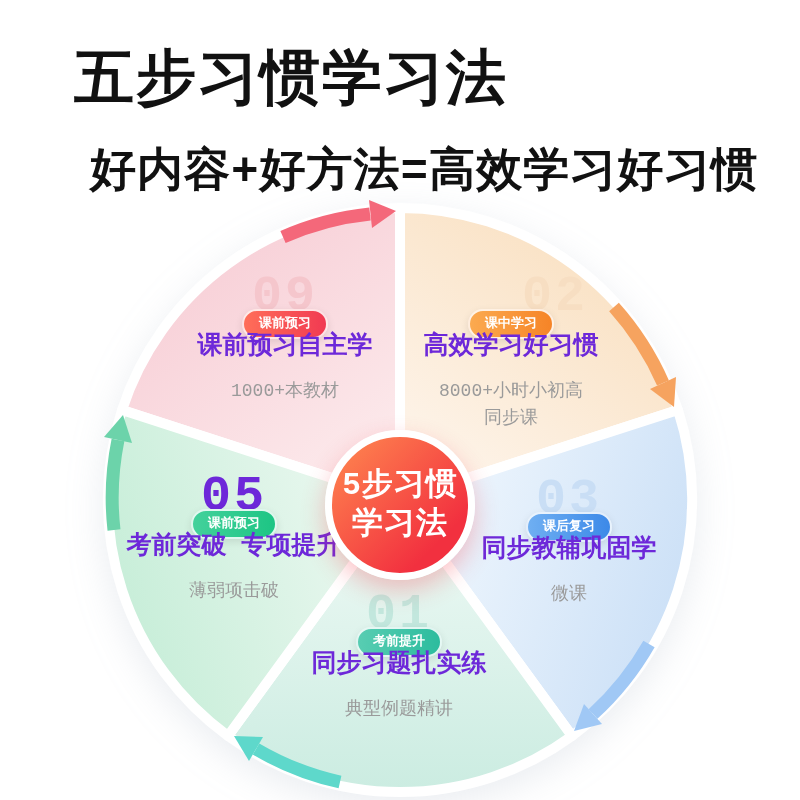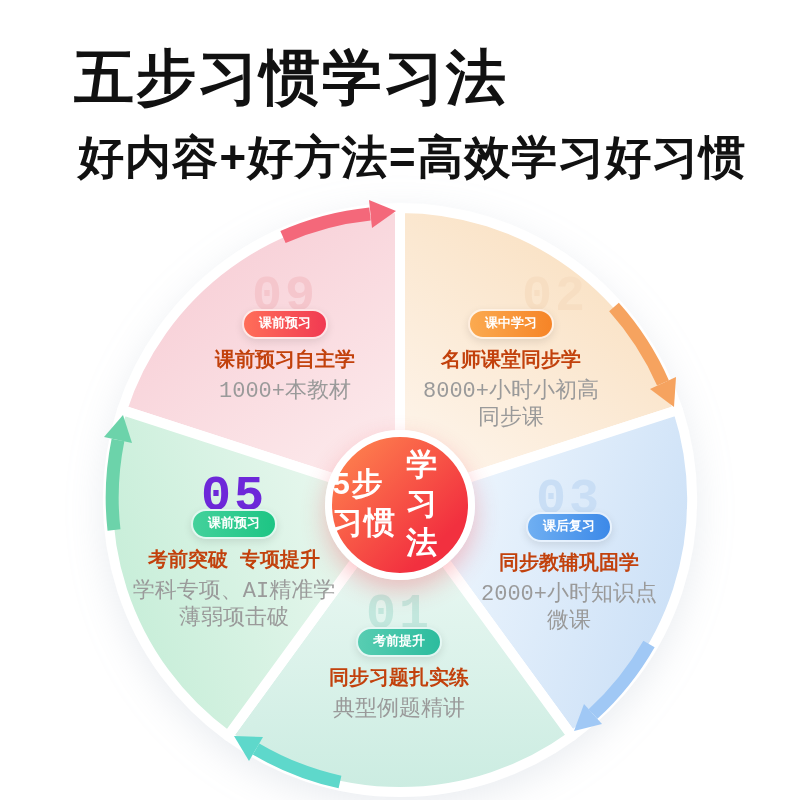--- a/index.html
+++ b/index.html
@@ -1,39 +1,39 @@
 <!DOCTYPE html>
 <html><head>
 <meta charset="utf-8">
 <style>
   html,body{margin:0;padding:0;background:#fff;}
   .stage{position:relative;width:800px;height:800px;background:#fff;overflow:hidden;
          font-family:Liberation Mono, monospace;}
   .main-title{position:absolute;left:74px;top:50px;margin:0;font-size:60px;line-height:64px;
               font-weight:900;color:#111;letter-spacing:2px;white-space:nowrap;}
-  .subtitle{position:absolute;left:74px;top:130px;margin:4px;font-size:46px;line-height:54px;
+  .subtitle{position:absolute;left:74px;top:130px;margin:16px;font-size:46px;line-height:54px;
             font-weight:800;color:#111;letter-spacing:1px;white-space:nowrap;}
   svg.wheel{position:absolute;left:0;top:0;}
   .wedges path{stroke:#fff;stroke-width:10;stroke-linejoin:round;}
   .wheel-shadow{filter:drop-shadow(0 10px 18px rgba(140,155,175,.18));}
   .arrows path{fill:none;stroke-width:13;stroke-linecap:butt;}
   .step{position:absolute;width:0;}
   .step>div{position:absolute;left:0;transform:translateX(-50%);white-space:nowrap;text-align:center;}
   .num{top:0;font-size:50px;line-height:50px;font-weight:900;letter-spacing:3px;}
   .badge{top:37px;height:30px;line-height:26px;box-sizing:border-box;border:2px solid rgba(255,255,255,.85);
          border-radius:16px;padding:0 15px;font-size:13px;font-weight:700;color:#fff;
          background:linear-gradient(90deg,var(--b1),var(--b2));
          box-shadow:0 3px 8px rgba(0,0,0,.10);}
-  .stitle{top:74px;font-size:20px;line-height:30px;font-weight:800;color:#c2410c;}
-  .sdesc{top:106px;font-size:22px;line-height:27px;color:#9a9a9a;}
+  .stitle{top:60px;font-size:25px;line-height:30px;font-weight:800;color:#6d28d9;}
+  .sdesc{top:106px;font-size:18px;line-height:27px;color:#9a9a9a;}
   .center-circle{position:absolute;left:325px;top:430px;width:150px;height:150px;box-sizing:border-box;
          border:7px solid #fff;border-radius:50%;
          background:linear-gradient(135deg,var(--c1) 0%,var(--c2) 78%);
          box-shadow:0 10px 24px rgba(243,56,70,.30);
-         display:flex;flex-direction:row;justify-content:center;align-items:center;
+         display:flex;flex-direction:column;justify-content:center;align-items:center;
          color:#fff;font-weight:900;font-size:31px;line-height:39px;letter-spacing:1px;}
 </style>
 </head>
 <body>
 
 <div class="stage">
 
   <h1 class="main-title">五步习惯学习法</h1>
   <h2 class="subtitle">好内容+好方法=高效学习好习惯</h2>
 
@@ -98,52 +98,50 @@
     <div class="badge" style="--b1: #FF6E59; --b2: #F13A52;">课前预习</div>
     <div class="stitle">课前预习自主学</div>
     <div class="sdesc">
       <div>1000+本教材</div>
     </div>
   </div>
 
   <div class="step" style="left:511px;top:272px;">
     <div class="num" style="color: rgb(247, 222, 194); margin-left: 44px;">02</div>
     <div class="badge" style="--b1: #FBAA50; --b2: #F68427;">课中学习</div>
-    <div class="stitle">名师课堂同步学</div>
+    <div class="stitle">高效学习好习惯</div>
     <div class="sdesc">
       <div>8000+小时小初高</div>
       <div>同步课</div>
     </div>
   </div>
 
   <div class="step" style="left:569px;top:475px;">
     <div class="num" style="color: rgb(201, 222, 245);">03</div>
     <div class="badge" style="--b1: #6FAFF2; --b2: #3C89E8;">课后复习</div>
     <div class="stitle">同步教辅巩固学</div>
     <div class="sdesc">
-      <div>2000+小时知识点</div>
       <div>微课</div>
     </div>
   </div>
 
   <div class="step" style="left:399px;top:590px;">
     <div class="num" style="color: rgb(194, 231, 221);">01</div>
     <div class="badge" style="--b1: #58CDB2; --b2: #2CBC9E;">考前提升</div>
     <div class="stitle">同步习题扎实练</div>
     <div class="sdesc">
       <div>典型例题精讲</div>
     </div>
   </div>
 
   <div class="step" style="left:234px;top:472px;">
     <div class="num" style="color: #6d28d9;">05</div>
     <div class="badge" style="--b1: #43D19B; --b2: #1DC584;">课前预习</div>
     <div class="stitle">考前突破 专项提升</div>
     <div class="sdesc">
-      <div>学科专项、AI精准学</div>
       <div>薄弱项击破</div>
     </div>
   </div>
 
   <div class="center-circle" style="--c1: #FF8A50; --c2: #F2303F;">
     <div>5步习惯</div>
     <div>学习法</div>
   </div>
 
 </div>

